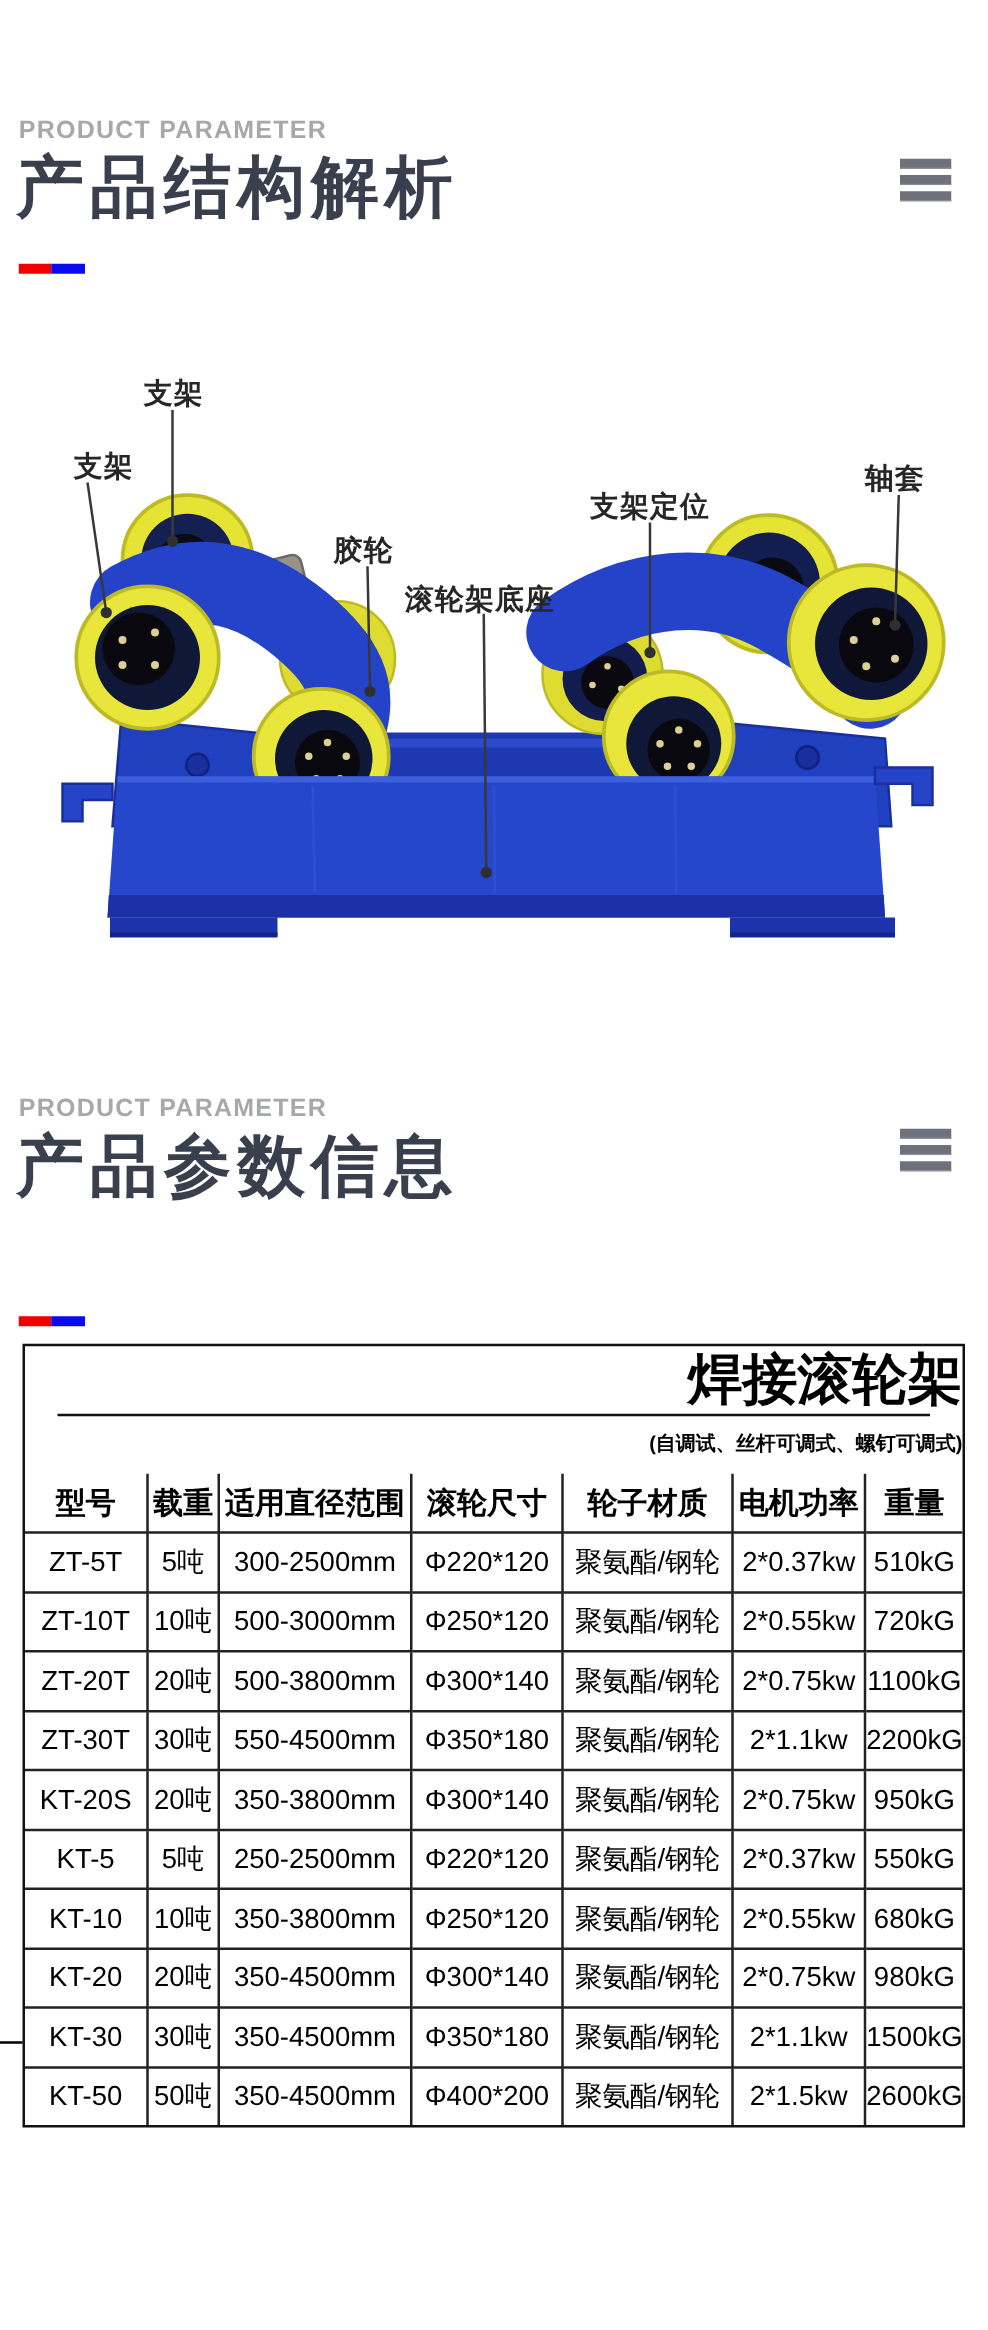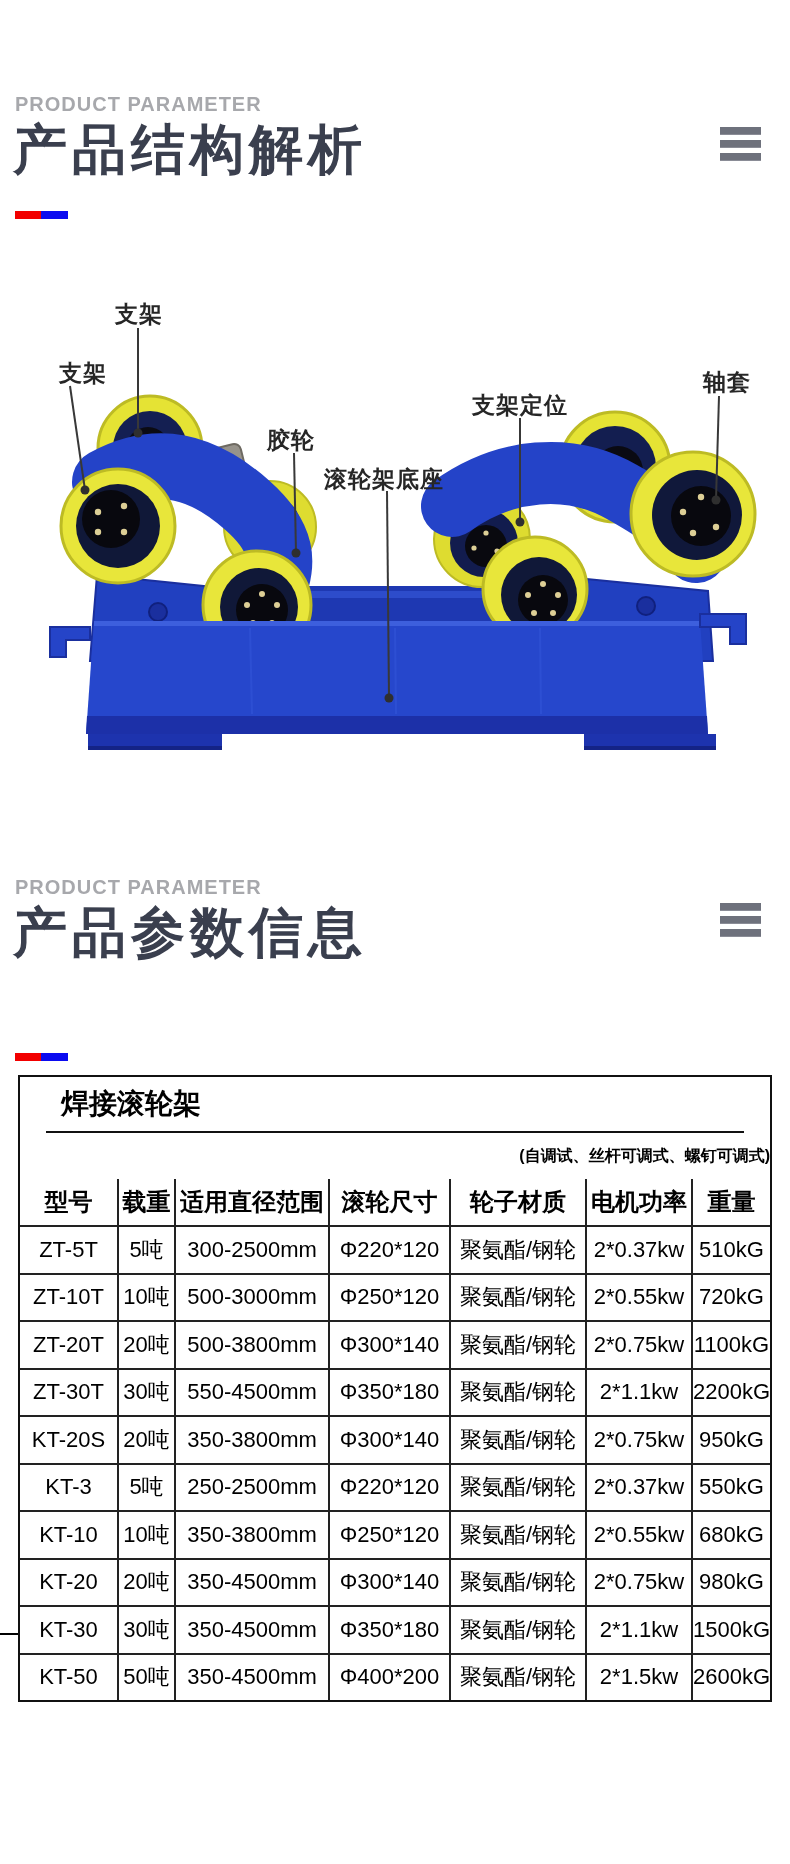--- a/index.html
+++ b/index.html
@@ -19,21 +19,21 @@
                border-bottom:1px solid #8a8c96;}
 
   
   .hero-svg{position:absolute;left:0;top:240px;width:790px;height:520px;}
   .callout{position:absolute;font-size:23px;font-weight:bold;color:#262626;
            white-space:nowrap;letter-spacing:1px;}
 
   
   .spec{position:absolute;left:18px;top:1075px;width:750px;border:2px solid #111;
         background:#fff;}
-  .spec-title{height:54px;line-height:54px;text-align:left;font-size:28px;
+  .spec-title{height:54px;line-height:54px;text-align:right;font-size:44px;
               font-weight:bold;color:#000;margin-left:41px;}
   .spec-rule{border-top:2px solid #111;margin:0 26px;}
   .spec-sub{height:46px;line-height:46px;text-align:right;font-size:16px;
             font-weight:bold;color:#000;}
   table.grid{width:100%;border-collapse:collapse;table-layout:fixed;}
   table.grid th{height:46px;font-size:24px;font-weight:bold;color:#000;
                 border:2px solid #222;border-top:none;text-align:center;padding:0;}
   table.grid td{height:45.5px;font-size:22px;color:#000;text-align:center;
                 border:2px solid #222;padding:0;white-space:nowrap;}
   table.grid th:first-child,table.grid td:first-child{border-left:none;}
@@ -173,21 +173,21 @@
       <circle cx="520" cy="522" r="4.5"></circle>
         <circle cx="716" cy="500" r="4.5"></circle>
     </g>
   </svg>
 
   <div class="callout" style="left:115px;top:299px;">支架</div>
   <div class="callout" style="left:59px;top:358px;">支架</div>
   <div class="callout" style="left:267px;top:425px;">胶轮</div>
   <div class="callout" style="left:324px;top:464px;">滚轮架底座</div>
   <div class="callout" style="left:472px;top:390px;">支架定位</div>
-  <div class="callout" style="left:692px;top:367px;margin-left:11px;">轴套</div>
+  <div class="callout" style="left:692px;top:367px;">轴套</div>
 
   <div class="eyebrow" style="top:876px;">PRODUCT PARAMETER</div>
   <div class="big-title" style="top:897px;">产品参数信息</div>
   <div class="accent" style="left:15px;top:1053px;">
     <span class="red"></span>
     <span class="blue"></span>
   </div>
   <div class="menu-icon" style="top:903px;">
     <i></i>
       <i></i>
@@ -259,21 +259,21 @@
           <tr>
             <td>KT-20S</td>
             <td>20吨</td>
             <td>350-3800mm</td>
             <td>Φ300*140</td>
             <td>聚氨酯/钢轮</td>
             <td>2*0.75kw</td>
             <td>950kG</td>
           </tr>
           <tr>
-            <td>KT-3</td>
+            <td>KT-5</td>
             <td>5吨</td>
             <td>250-2500mm</td>
             <td>Φ220*120</td>
             <td>聚氨酯/钢轮</td>
             <td>2*0.37kw</td>
             <td>550kG</td>
           </tr>
           <tr>
             <td>KT-10</td>
             <td>10吨</td>

